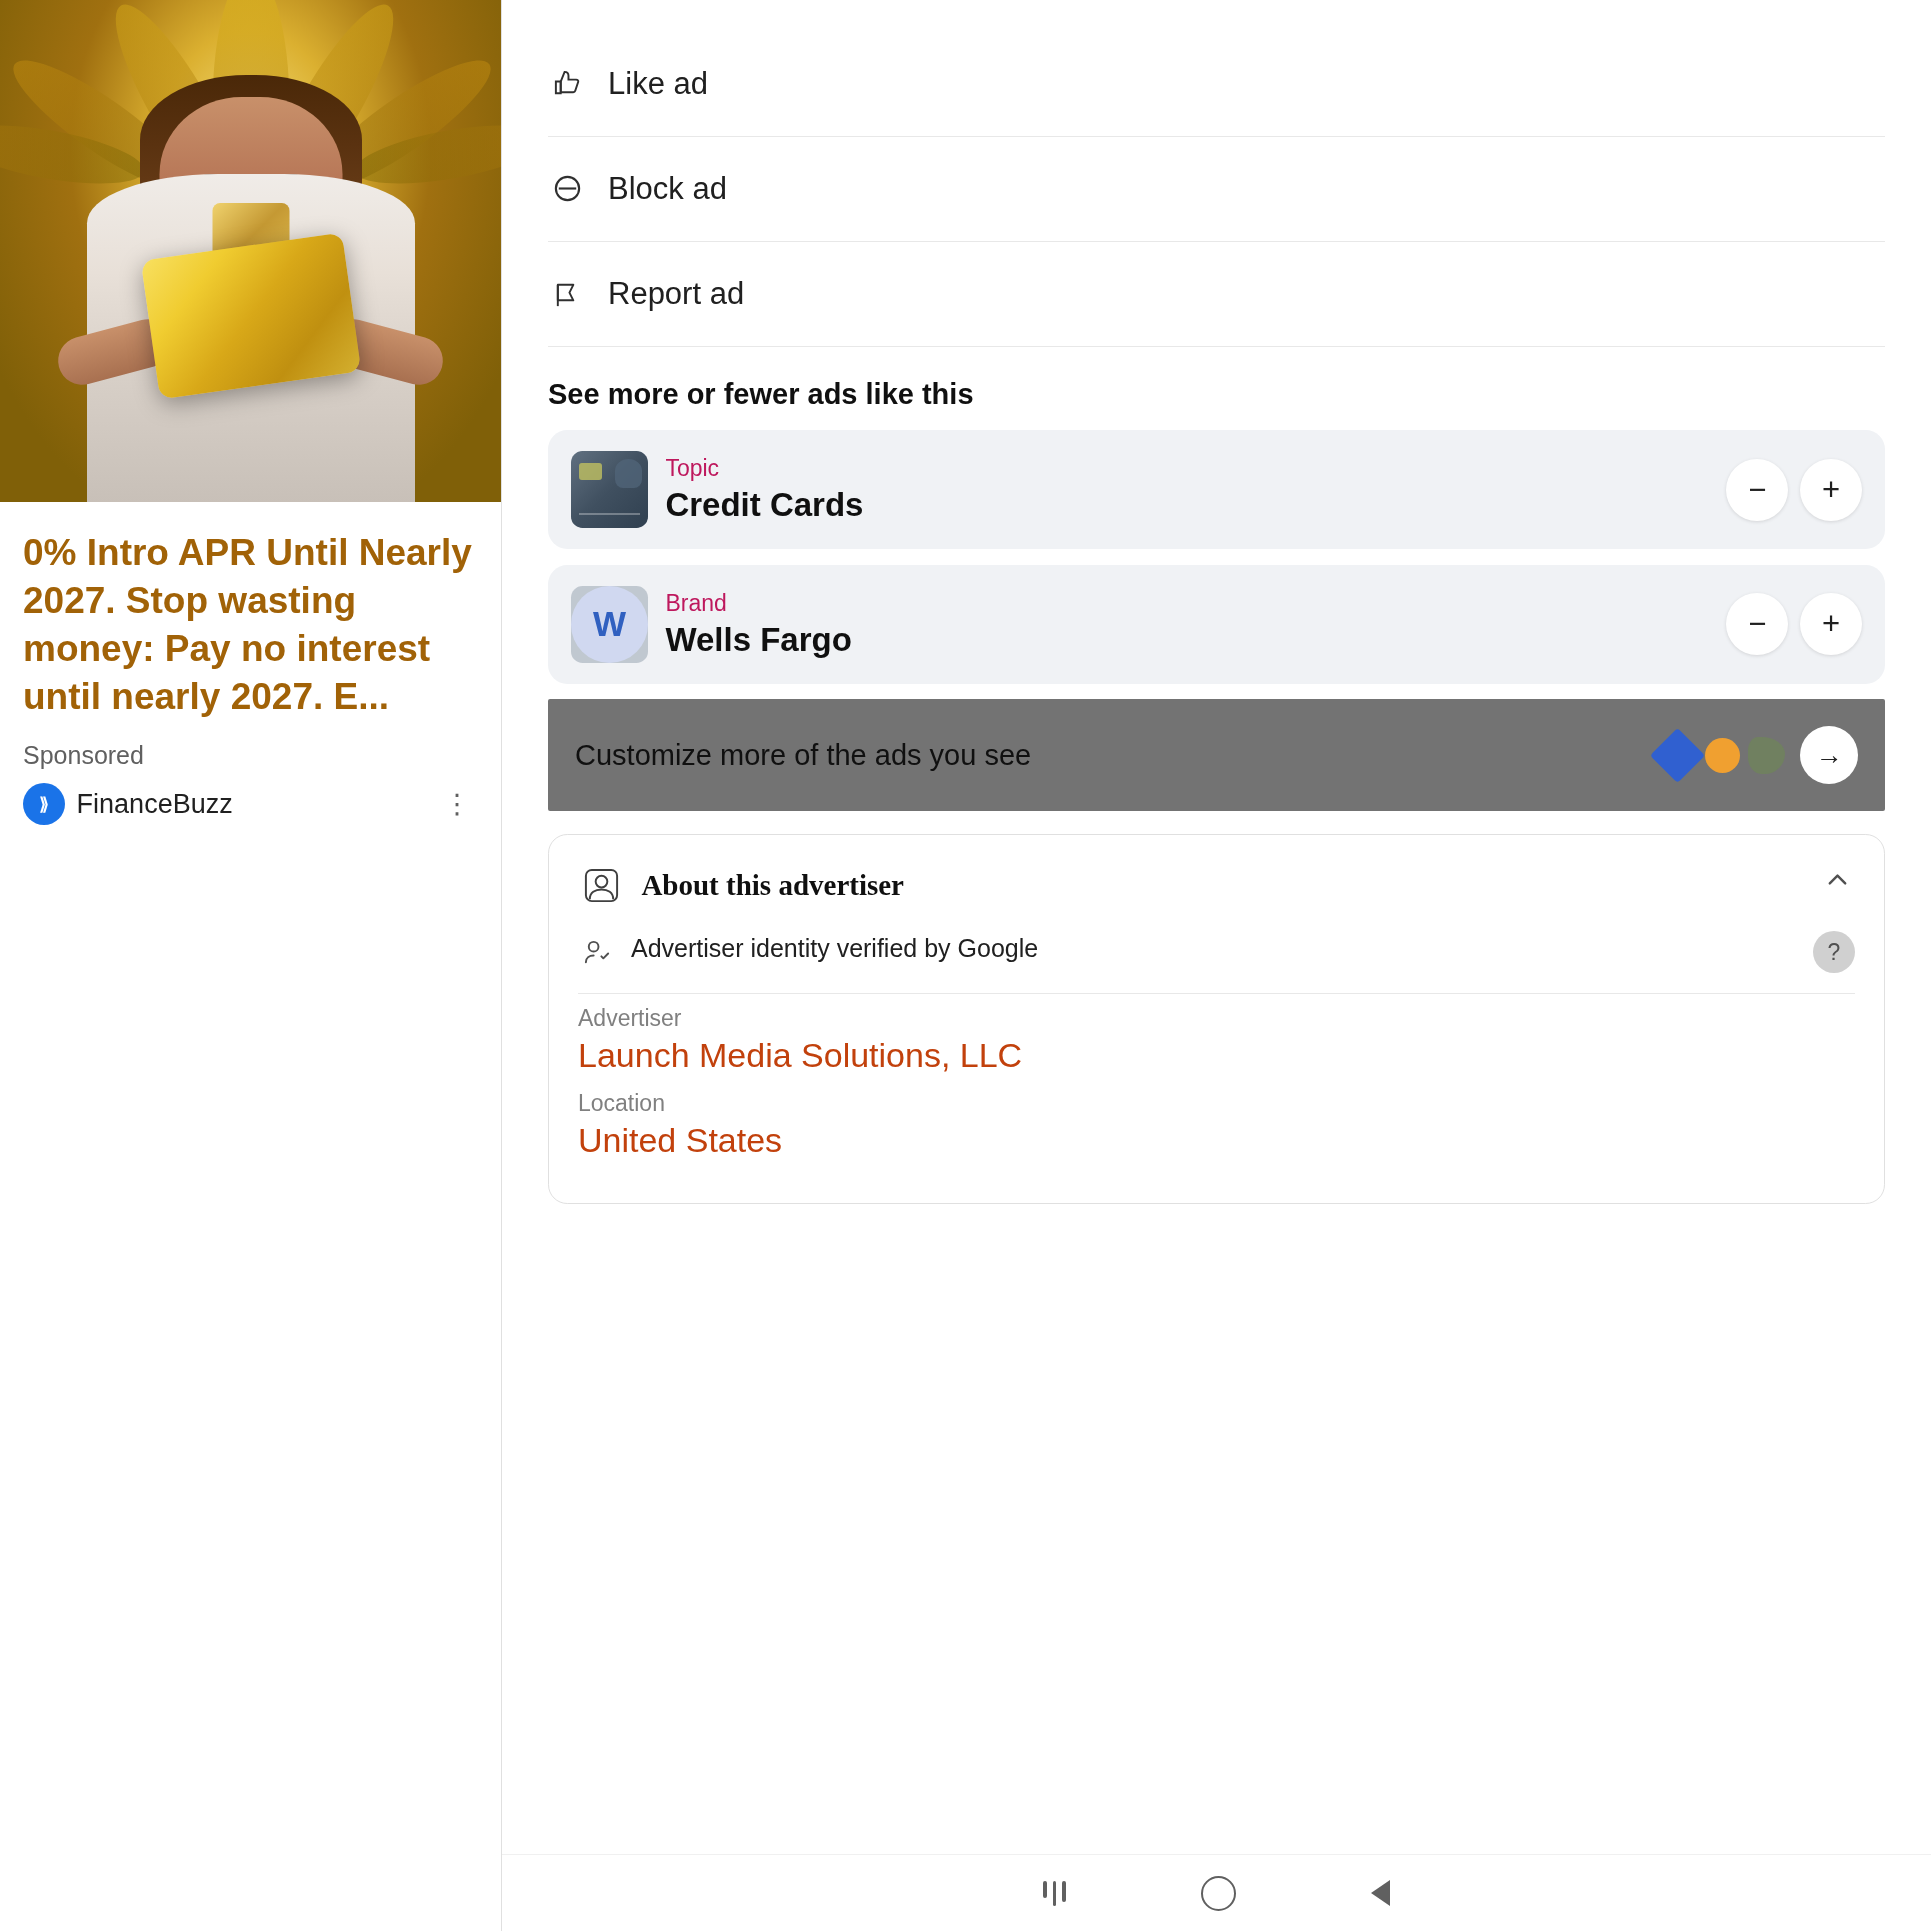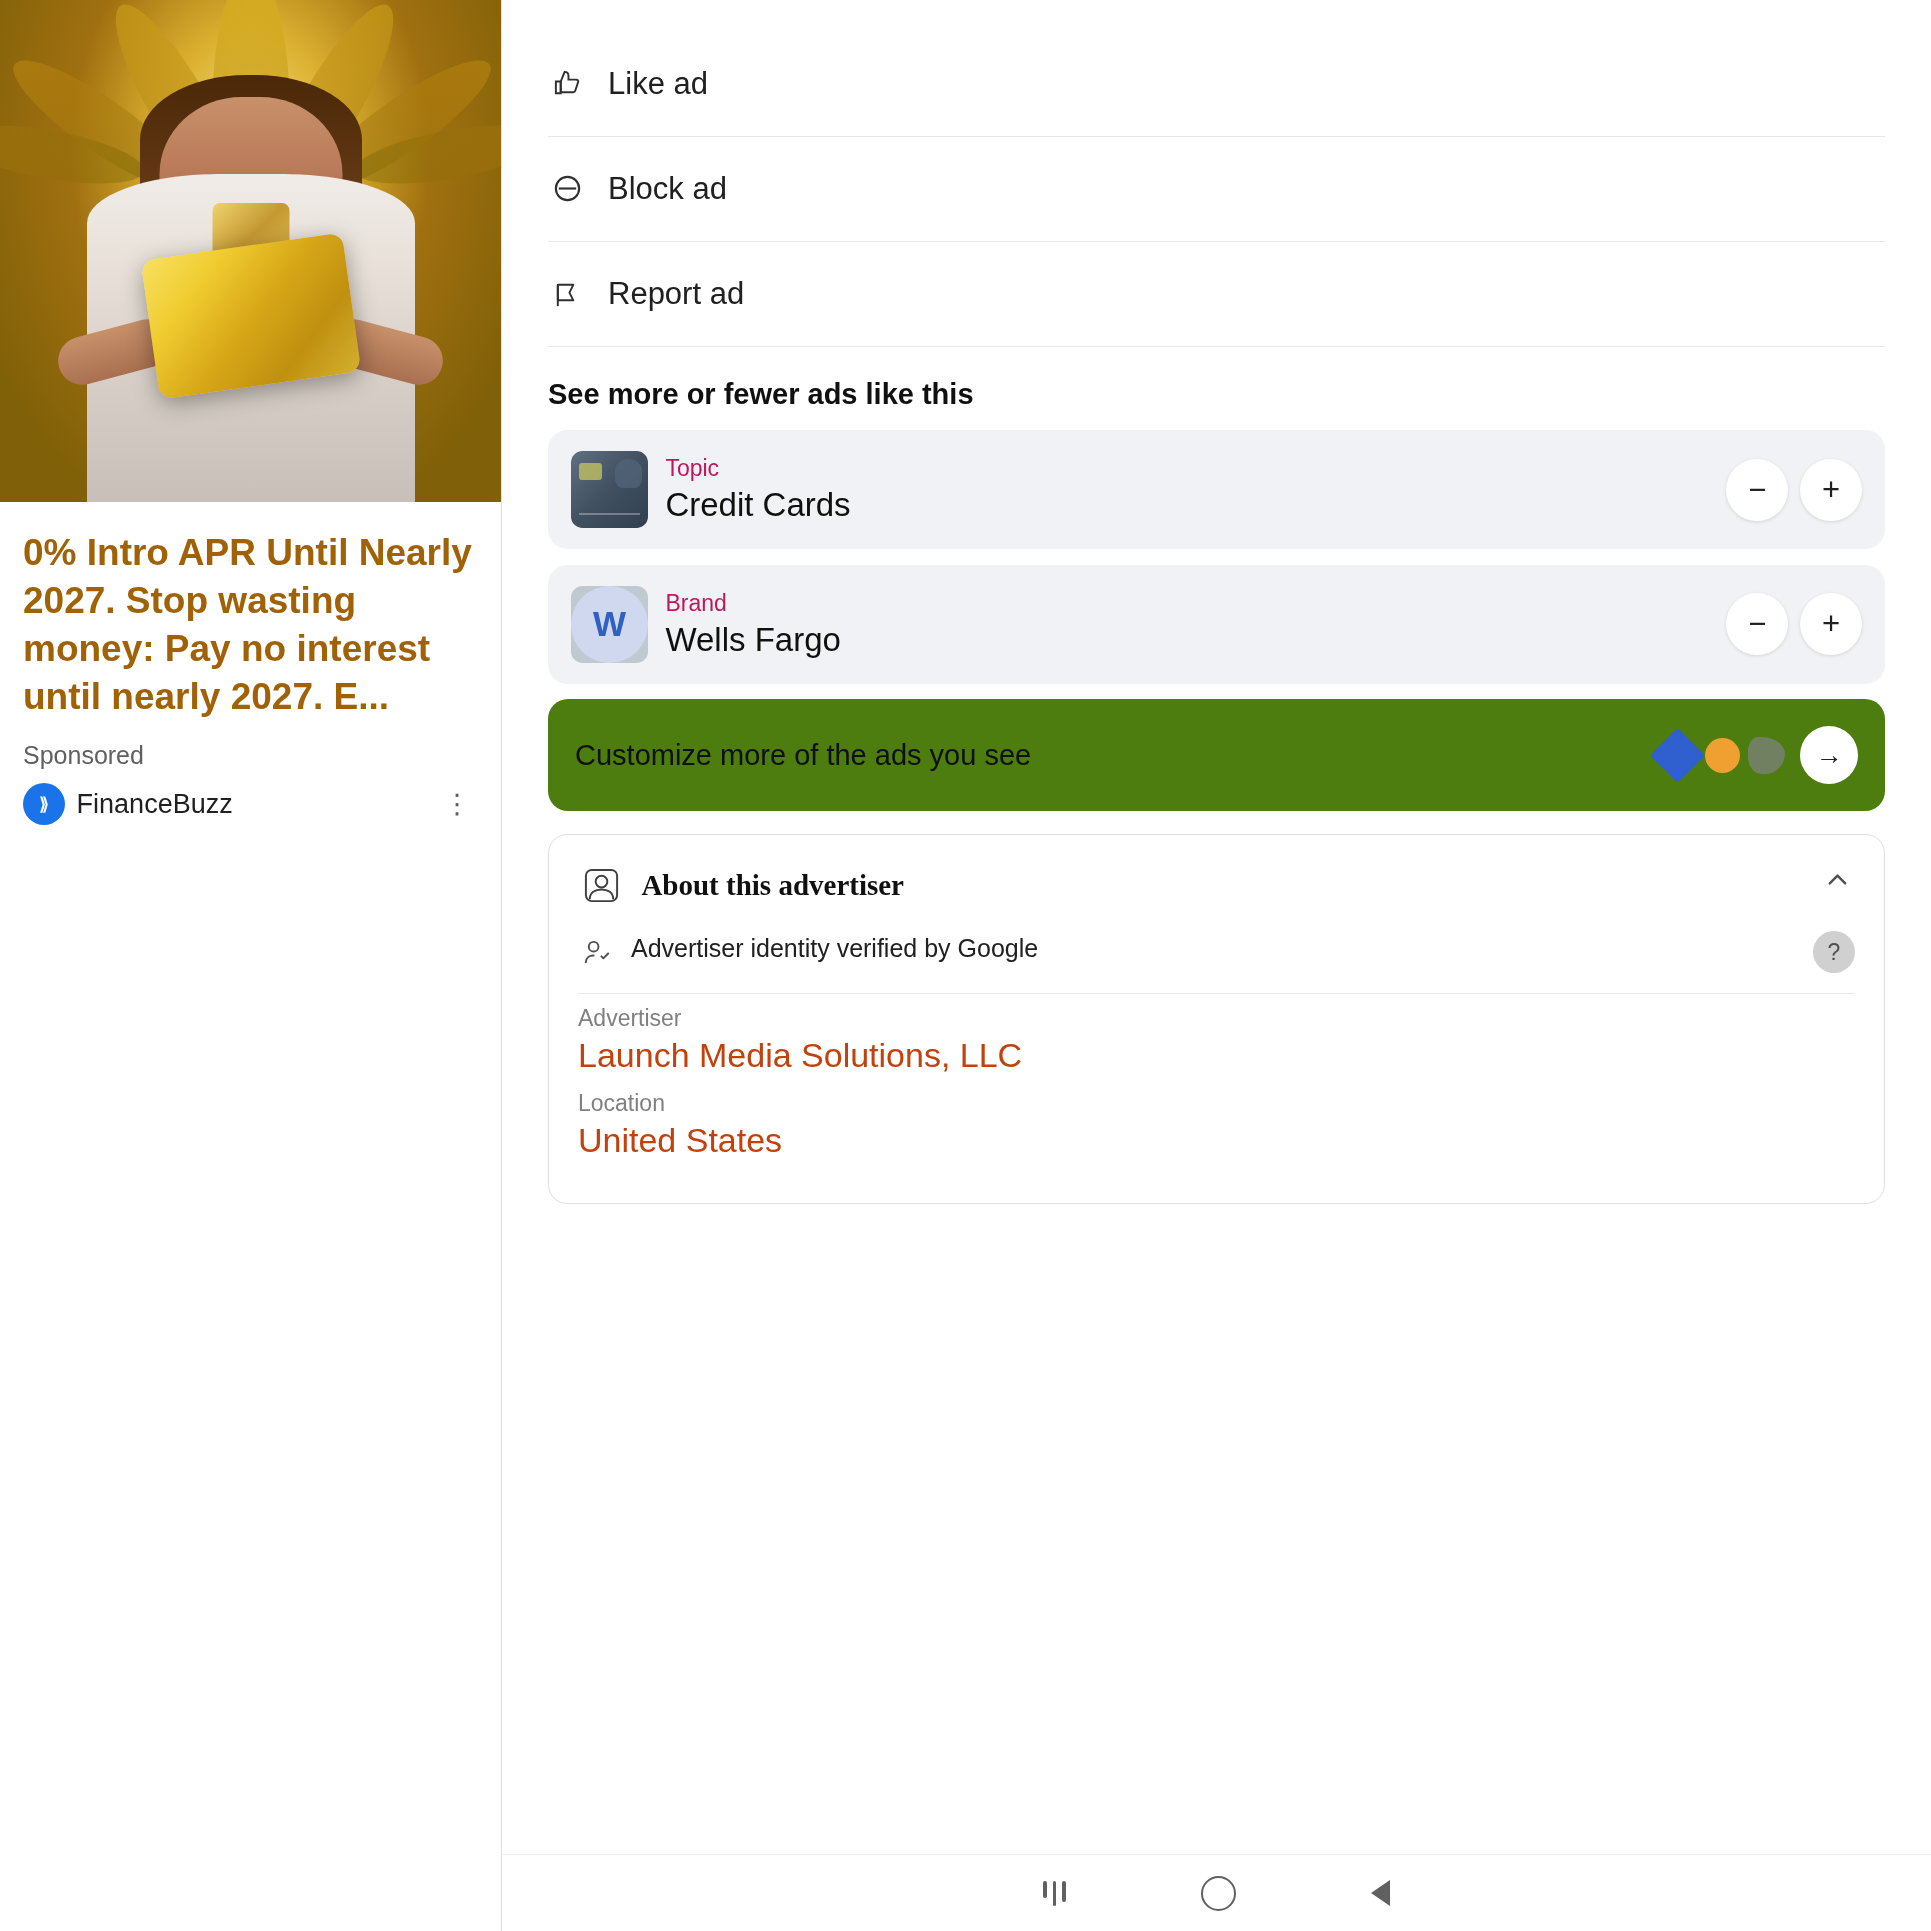--- a/index.html
+++ b/index.html
@@ -174,21 +174,21 @@
     }
 
     .pref-type {
       font-size: 23px;
       color: #be185d;
       margin-bottom: 3.9px;
     }
 
     .pref-name {
       font-size: 33px;
-      font-weight: 400;
+      font-weight: 700;
       color: #101010;
     }
 
     .pref-controls {
       display: flex;
       align-items: center;
       gap: 11.6px;
     }
 
     .ctrl-btn {
@@ -202,22 +202,22 @@
       justify-content: center;
       cursor: pointer;
       font-size: 31px;
       color: #202020;
       font-weight: 300;
       box-shadow: 0 1px 3.9px rgba(0,0,0,0.12);
     }
 
     
     .customize-card {
-      background: #4d7c0f;
-      border-radius: 20px;
+      background: #737373;
+      border-radius: 2px;
       padding: 27px 27px;
       display: flex;
       align-items: center;
       gap: 15.4px;
       margin-bottom: 23px;
       cursor: pointer;
     }
 
     .customize-text {
       flex: 1;

